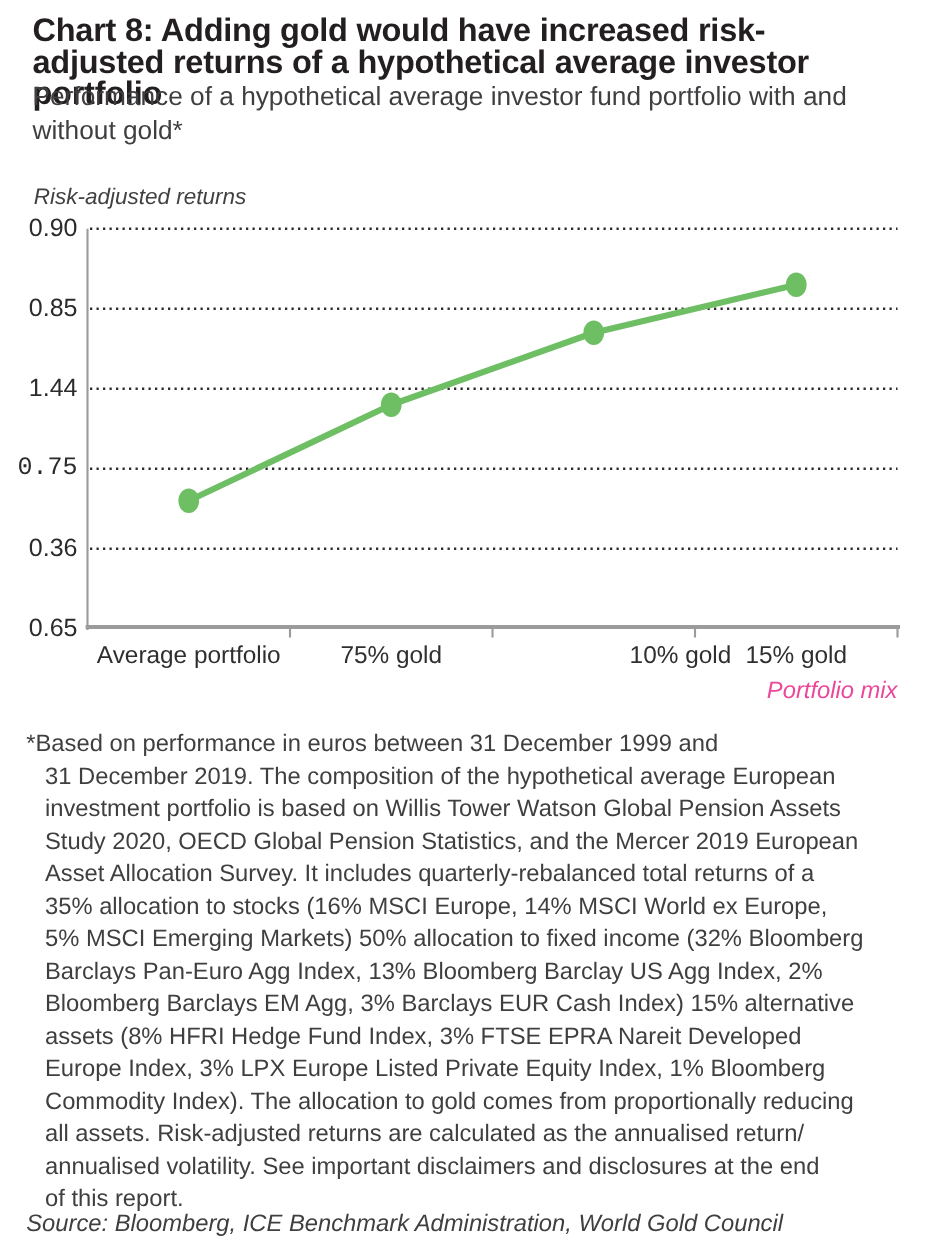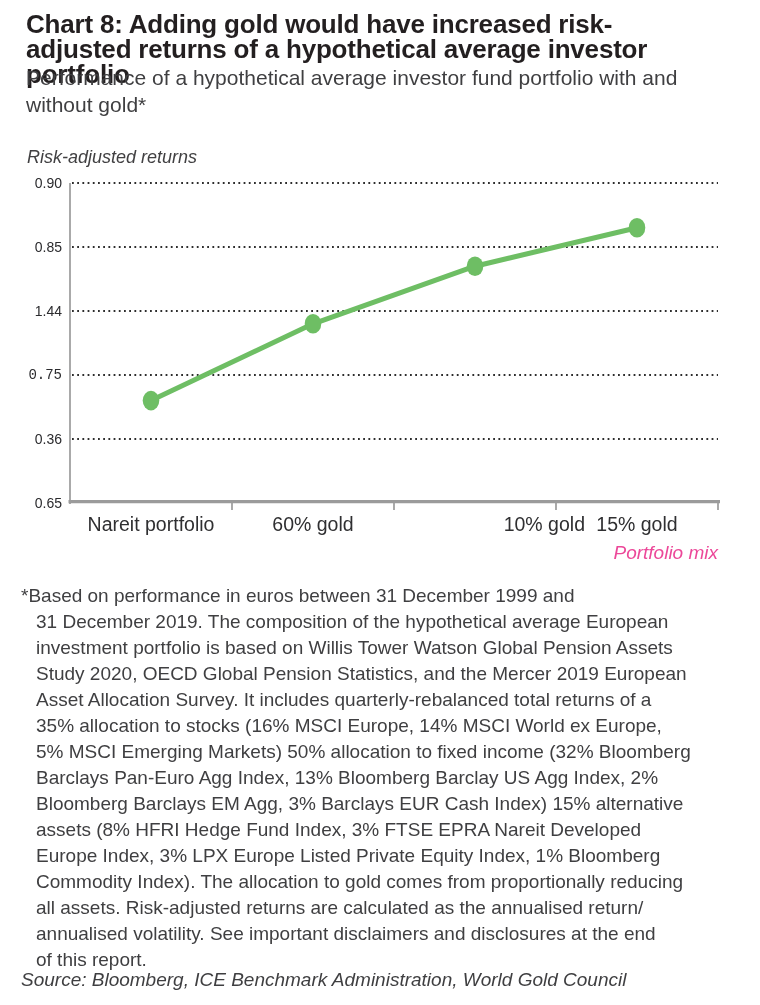--- a/index.html
+++ b/index.html
@@ -21,21 +21,21 @@
     left:26px;top:64px;width:652px;
     font-size:21px;line-height:27px;color:#3f3f41;
   }
   #y-axis-title{
     left:27px;top:147px;
     font-size:18px;font-style:italic;color:#414042;
   }
   #chart-svg{left:0;top:0;width:760px;height:1005px;pointer-events:none;}
   .y-tick-label{
     position:absolute;left:0;width:62px;text-align:right;
-    font-size:14px;line-height:24px;color:#2b2b2e;
+    font-size:20px;line-height:24px;color:#2b2b2e;
   }
   .x-tick-label{
     position:absolute;width:220px;text-align:center;top:512px;
     font-size:19.5px;line-height:24px;color:#2f2f31;
   }
   #x-axis-title{
     left:418px;top:542px;width:300px;text-align:right;
     font-size:19px;font-style:italic;color:#ec4899;
   }
   #footnote{
@@ -83,22 +83,22 @@
   <div class="abs" id="y-tick-labels">
       <div class="y-tick-label" style="top: 171px;">0.90</div>
       <div class="y-tick-label" style="top: 235px;">0.85</div>
       <div class="y-tick-label" style="top: 299px;">1.44</div>
       <div class="y-tick-label" style="top: 363px; font-family: Liberation Mono, monospace;">0.75</div>
       <div class="y-tick-label" style="top: 427px;">0.36</div>
       <div class="y-tick-label" style="top: 491px;">0.65</div>
     </div>
 
   <div class="abs" id="x-tick-labels">
-      <div class="x-tick-label" style="left: 41px;">Nareit portfolio</div>
-      <div class="x-tick-label" style="left: 203px;">60% gold</div>
+      <div class="x-tick-label" style="left: 41px;">Average portfolio</div>
+      <div class="x-tick-label" style="left: 203px;">75% gold</div>
       <div class="x-tick-label" style="left: 365px; text-align: right;">10% gold</div>
       <div class="x-tick-label" style="left: 527px;">15% gold</div>
     </div>
 
   <div class="abs" id="x-axis-title">Portfolio mix</div>
 
   <div class="abs" id="footnote">
       <div class="footnote-line">*Based on performance in euros between 31 December 1999 and</div>
       <div class="footnote-line">31 December 2019. The composition of the hypothetical average European</div>
       <div class="footnote-line">investment portfolio is based on Willis Tower Watson Global Pension Assets</div>

